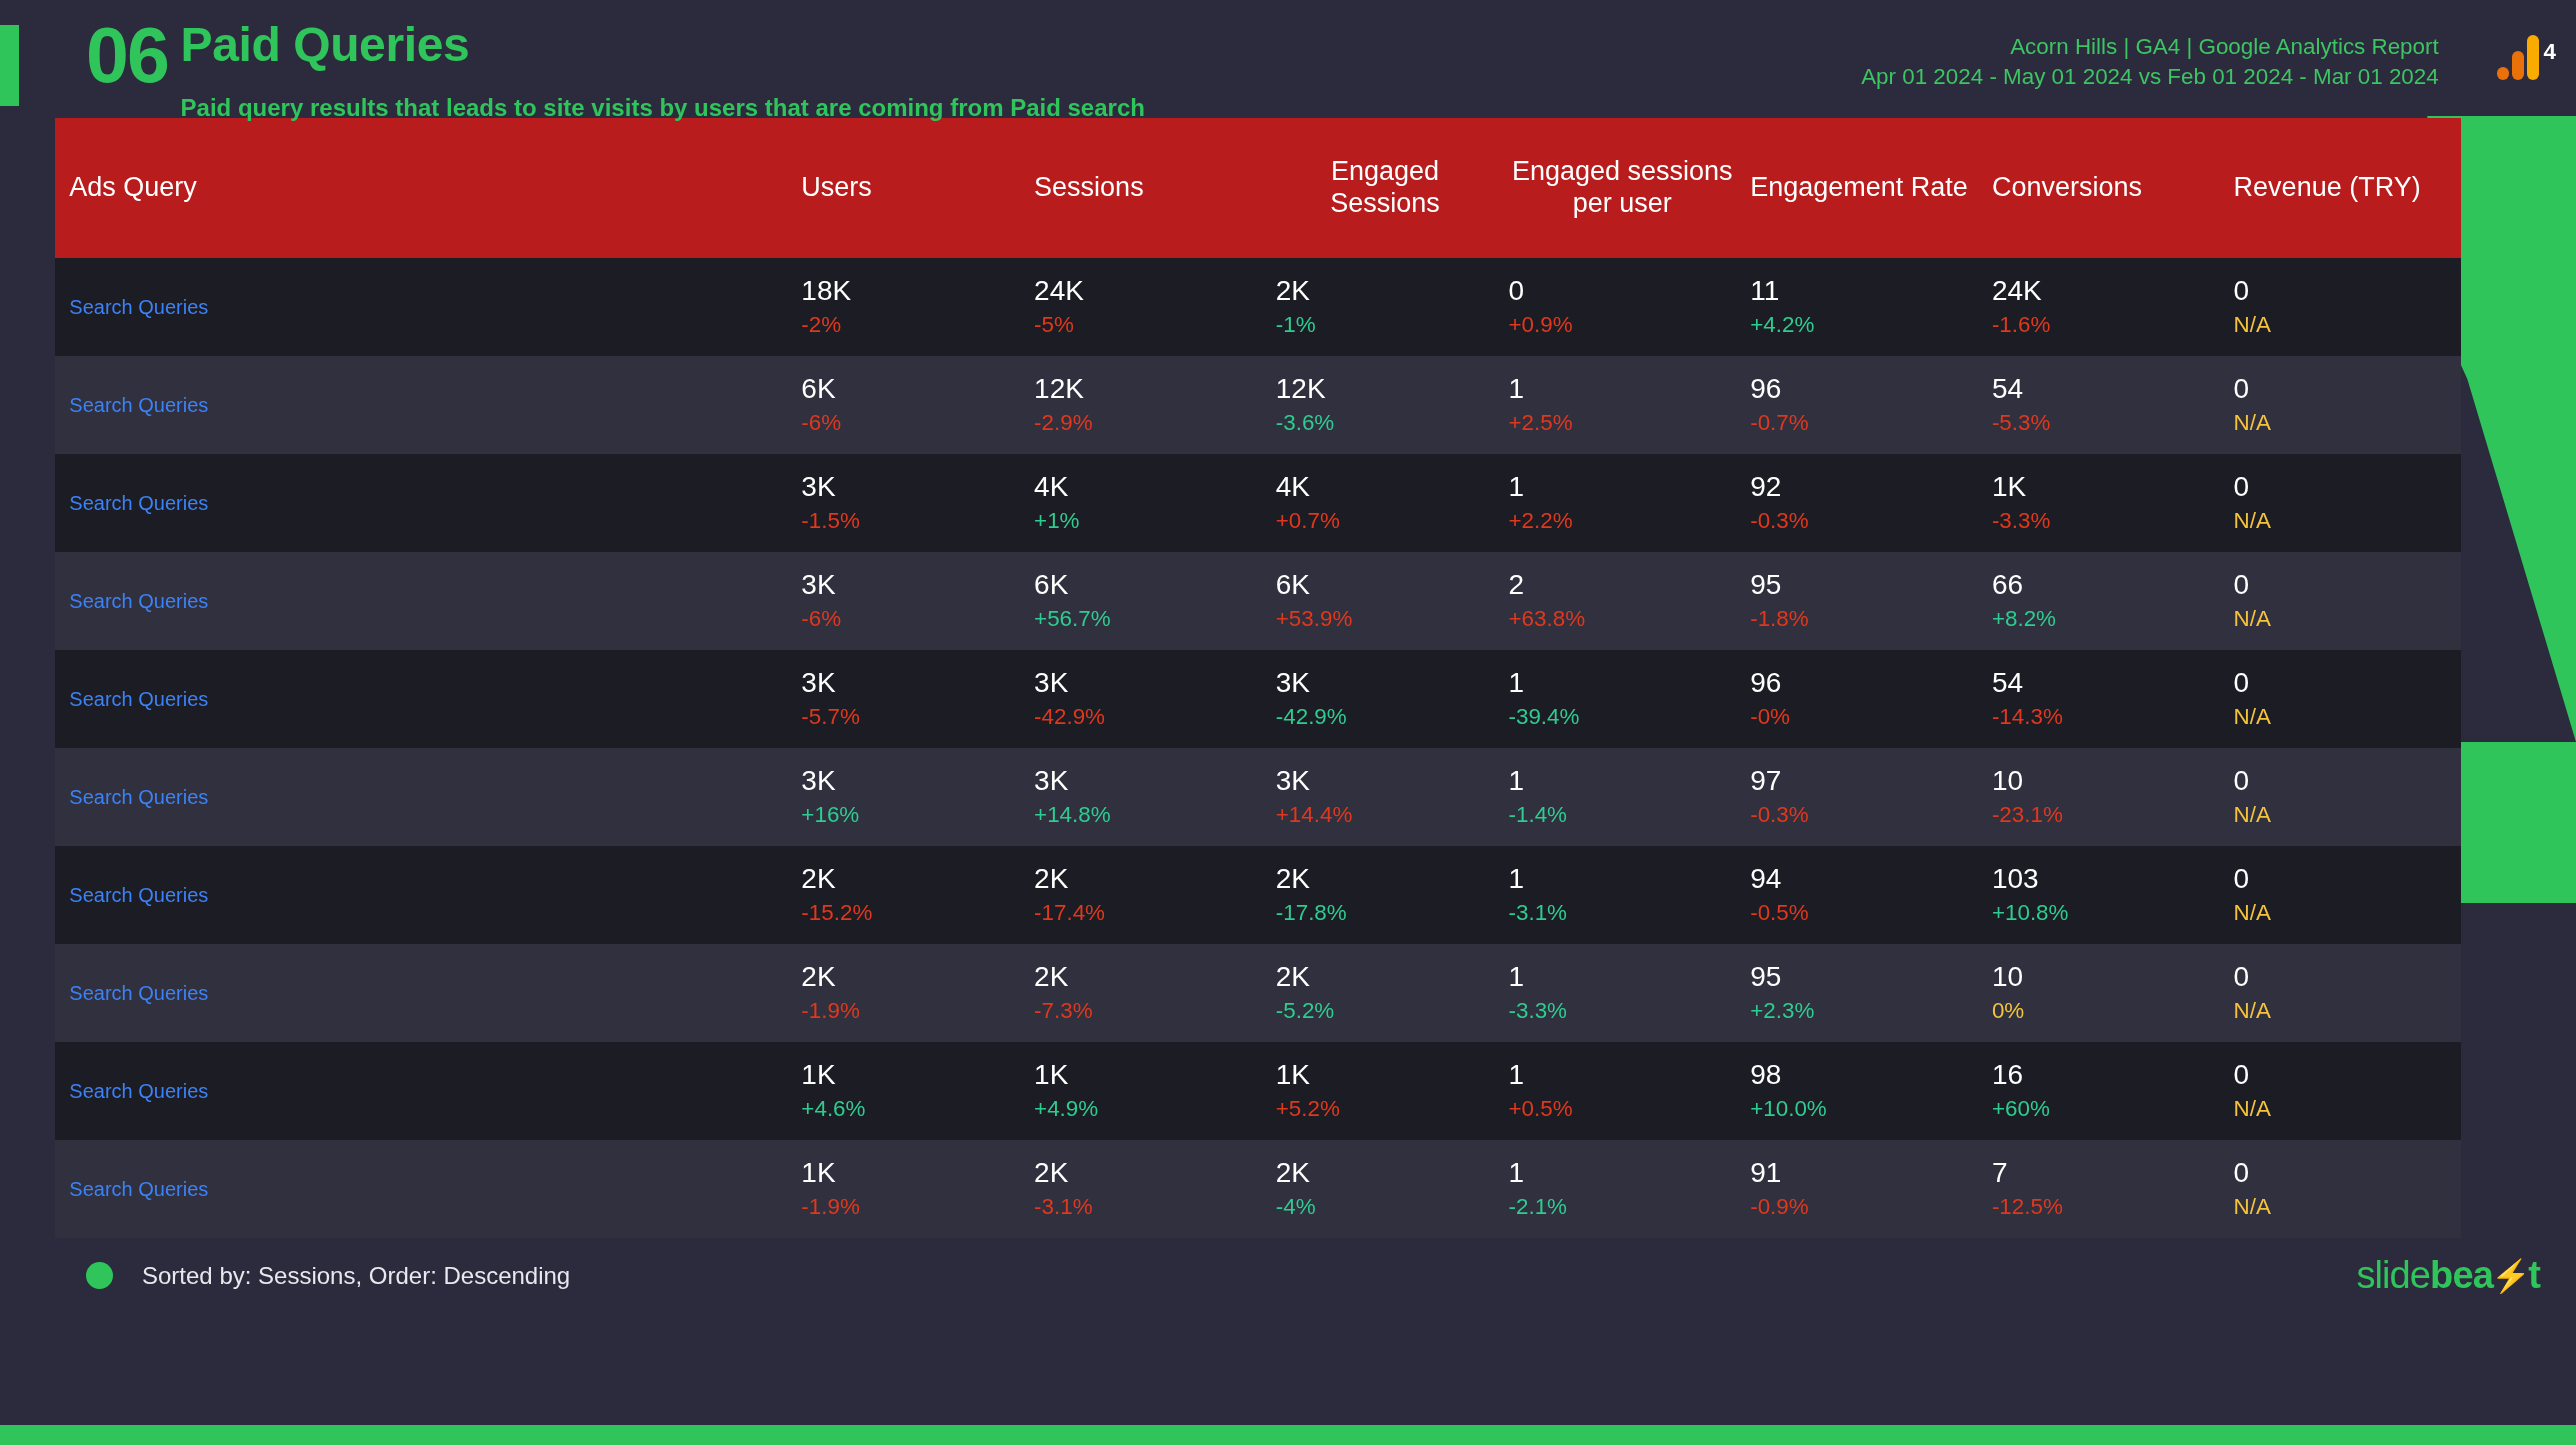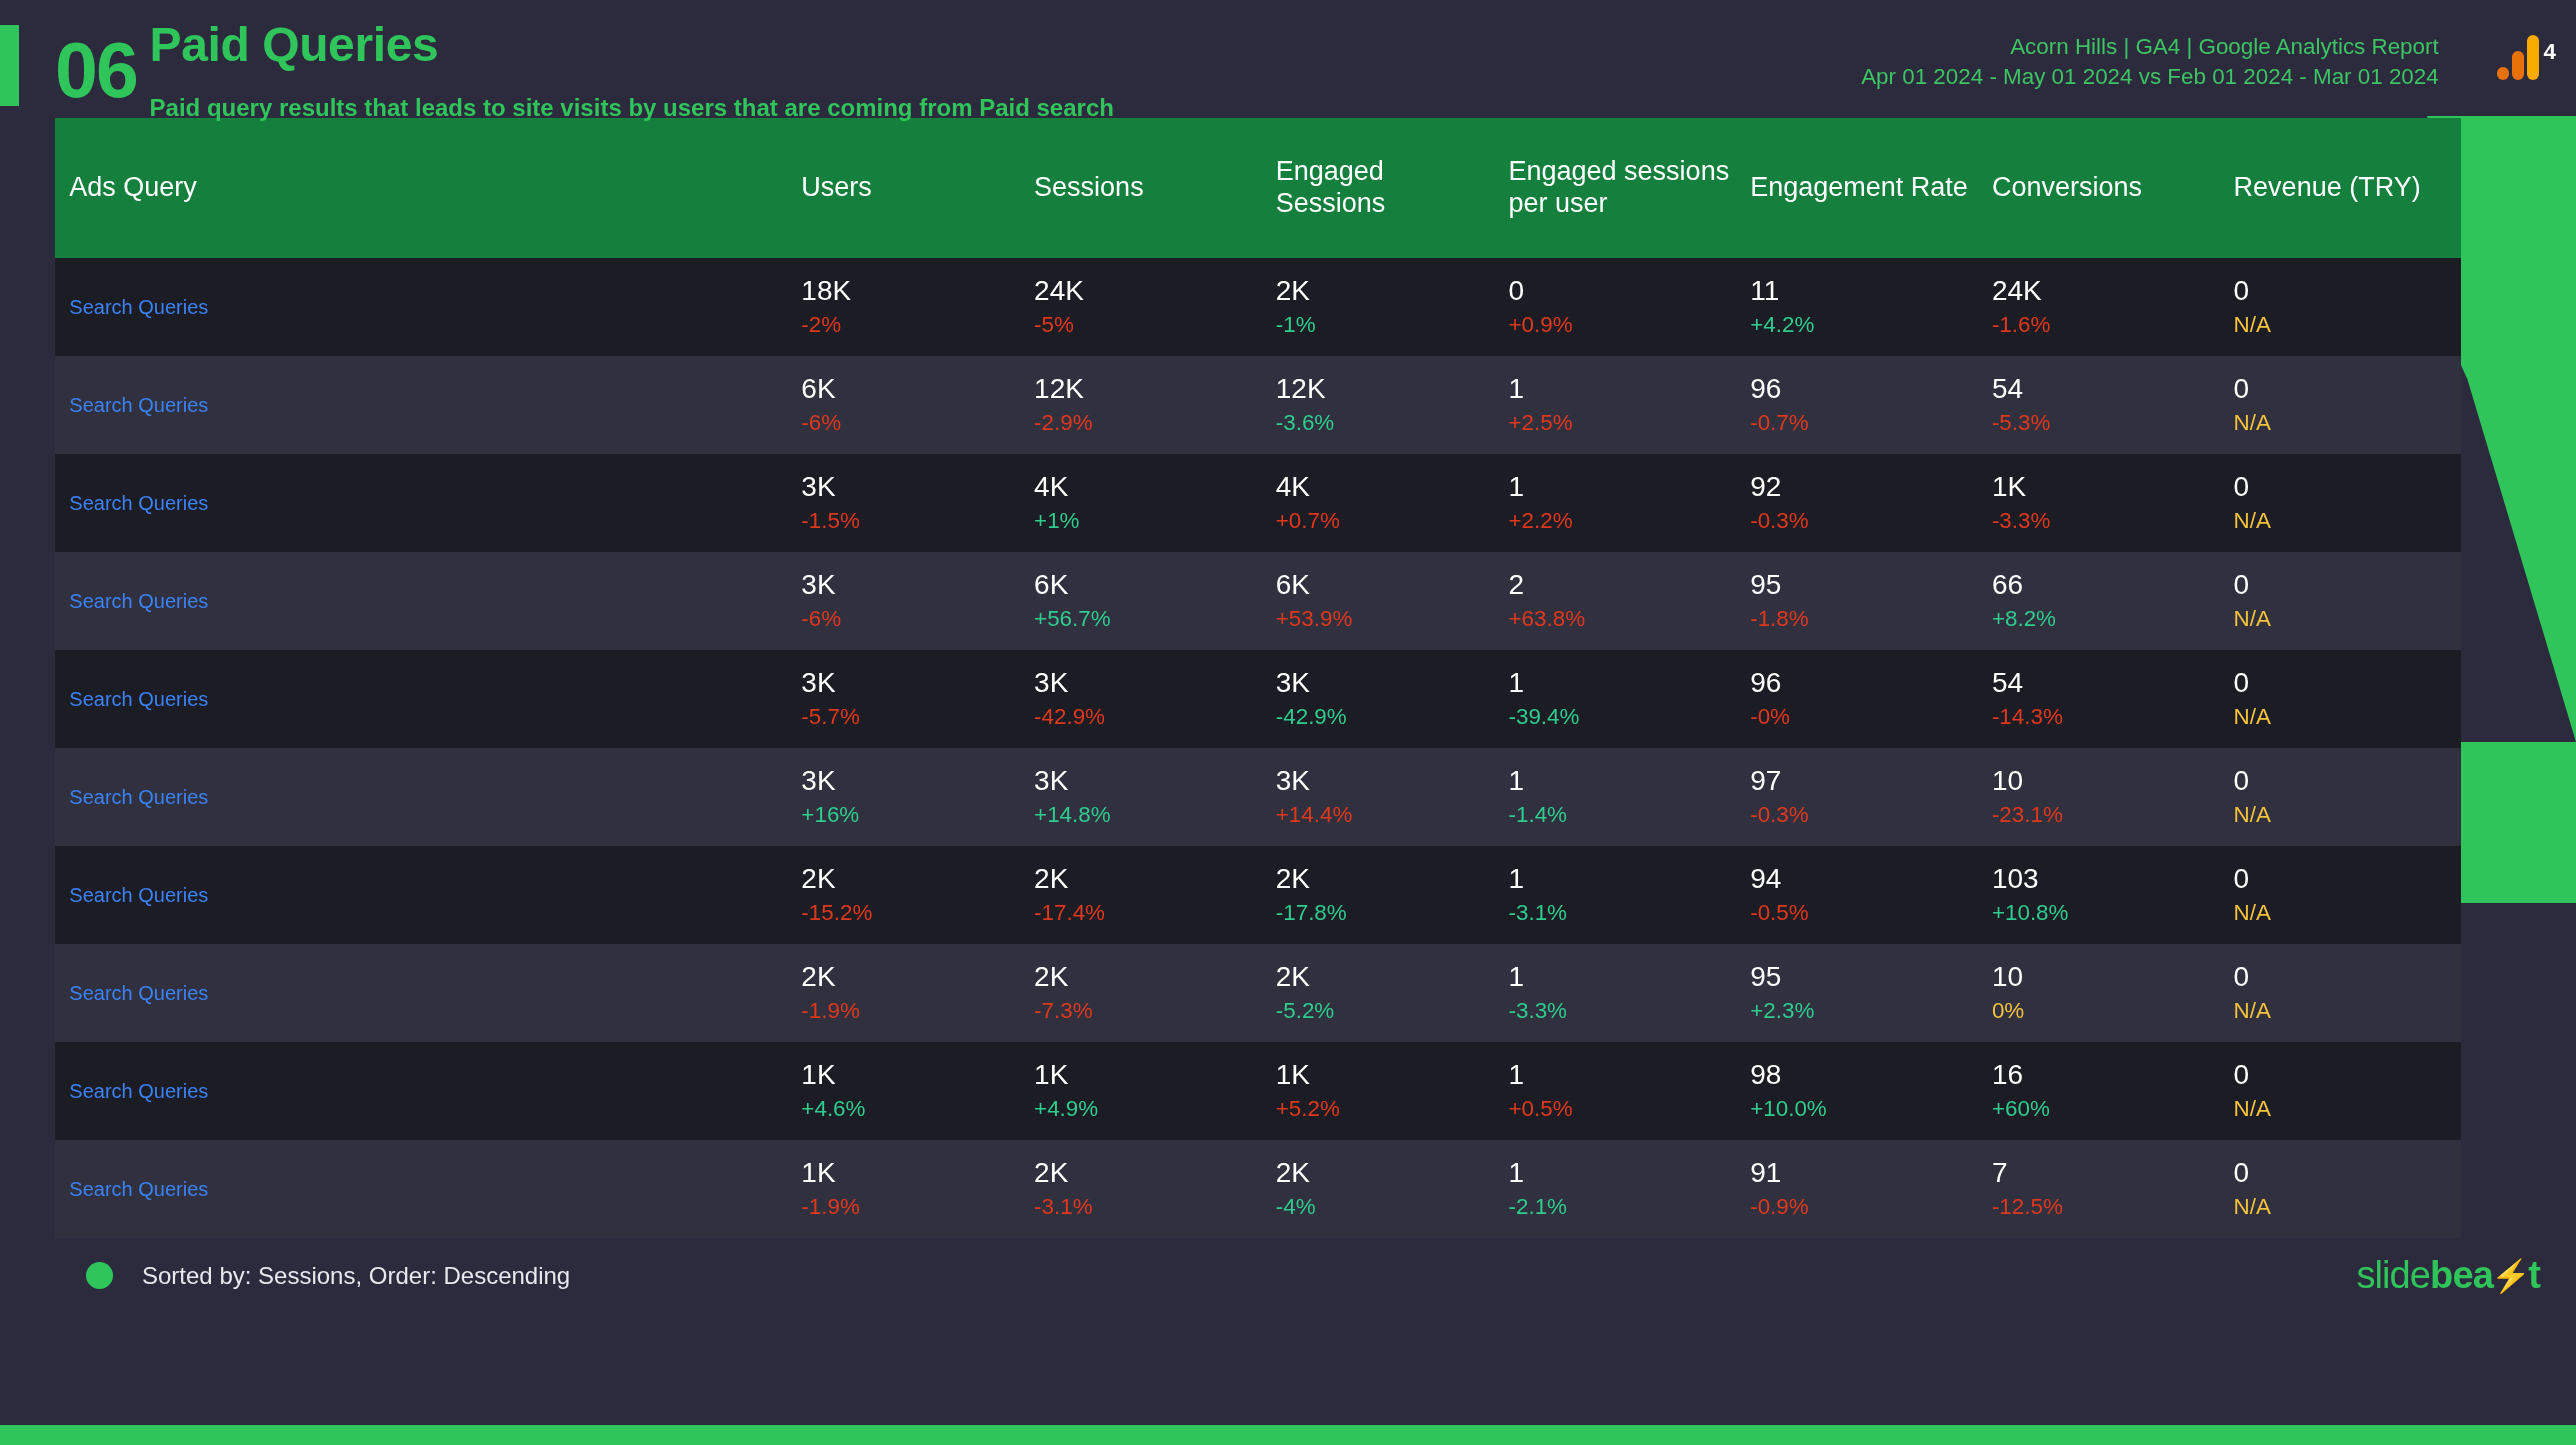--- a/index.html
+++ b/index.html
@@ -52,22 +52,22 @@
   }
 
   
   .header {
     position:relative; z-index:5;
     display:flex; align-items:flex-start;
     padding:19.7px 0 0 0;
     height:107px;
   }
   .title-wrap {
-    display:flex; align-items:center;
-    padding-left:55px;
+    display:flex; align-items:flex-start;
+    padding-left:86px;
   }
   .big-number {
     color:#2fc55b;
     font-size:77px;
     font-weight:bold;
     line-height:0.92;
     letter-spacing:-1.8px;
     font-family:"Liberation Sans", sans-serif;
   }
   .title-col { padding-left:12.5px; padding-top:1.8px; }
@@ -116,22 +116,23 @@
 
   
   .table-wrap {
     position:relative; z-index:4;
     margin:10.7px 0 0 55px;
     width:2406px;
   }
   .trow { display:flex; width:100%; }
 
   .thead {
-    background:#15803d;
+    background:#b91c1c;
     height:140px;
+    text-align:center;
   }
   .thead .cell {
     display:flex; align-items:center;
     color:#ffffff;
     font-size:27px;
     line-height:1.18;
     font-weight:normal;
   }
   .tbody .trow { height:98px; }
   .tbody .trow.odd  { background:#1c1c24; }

